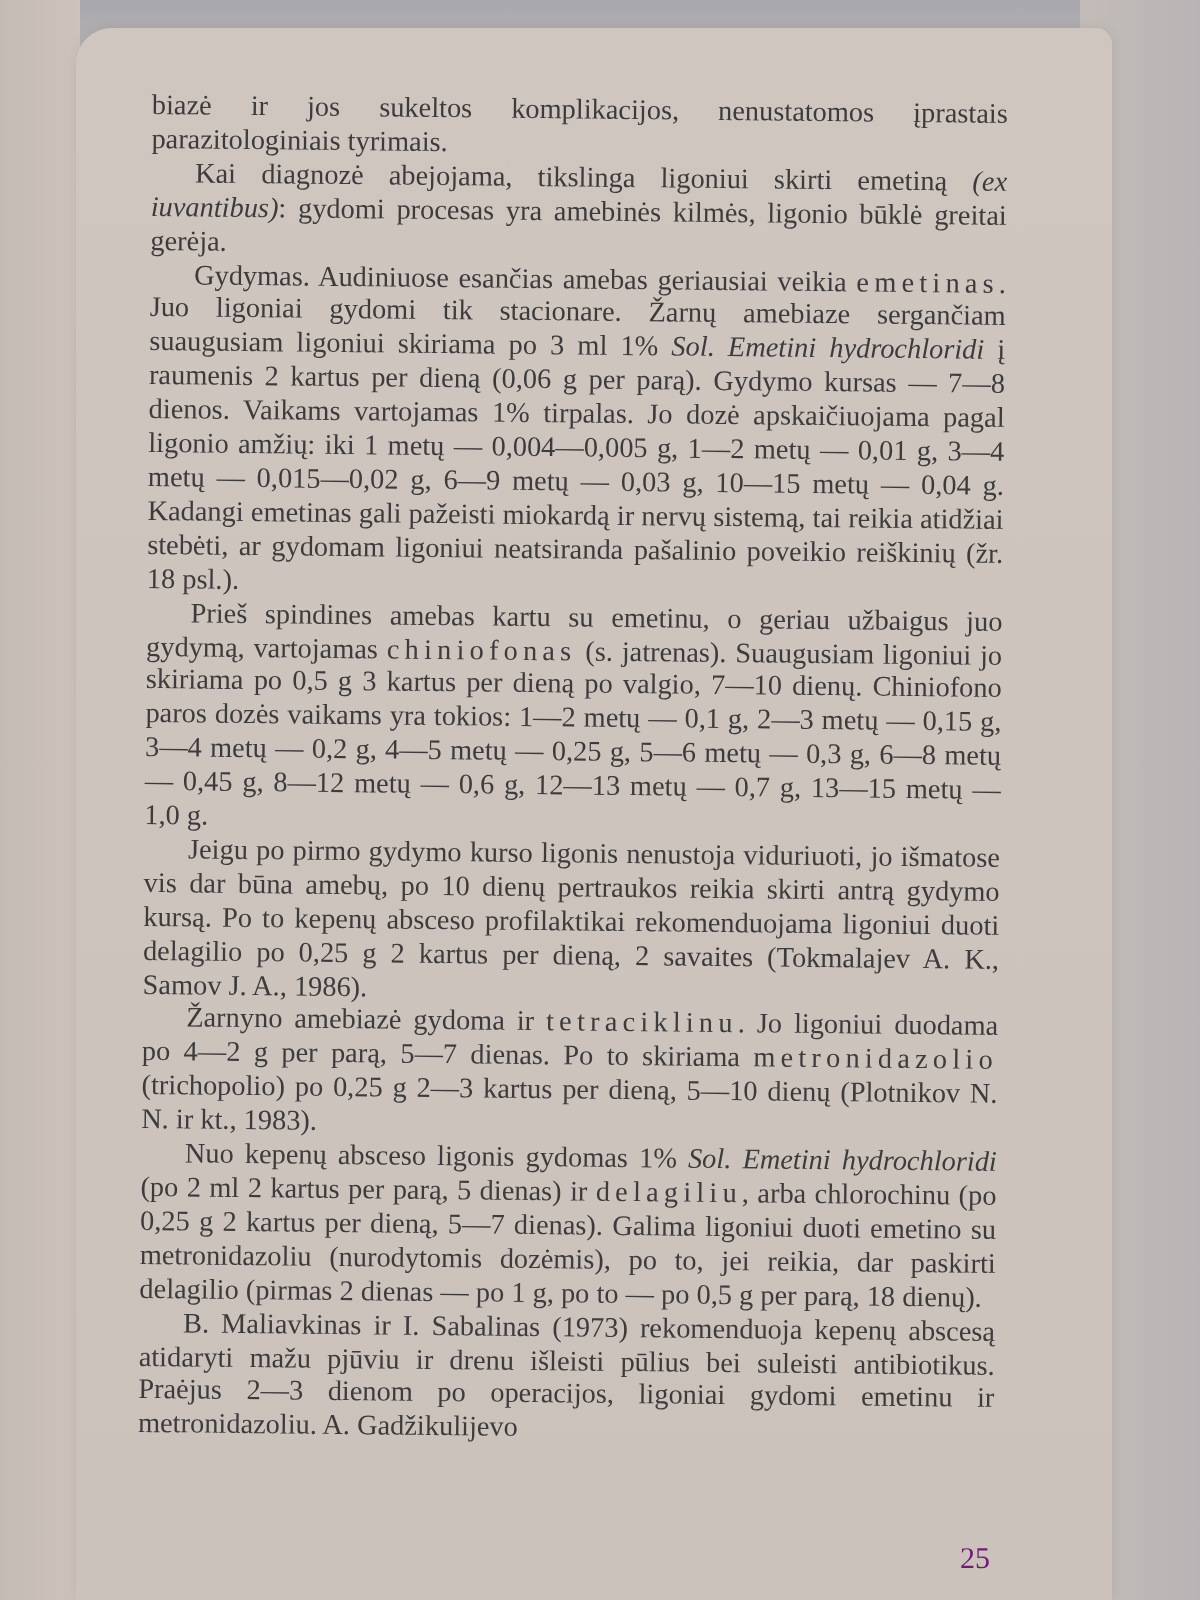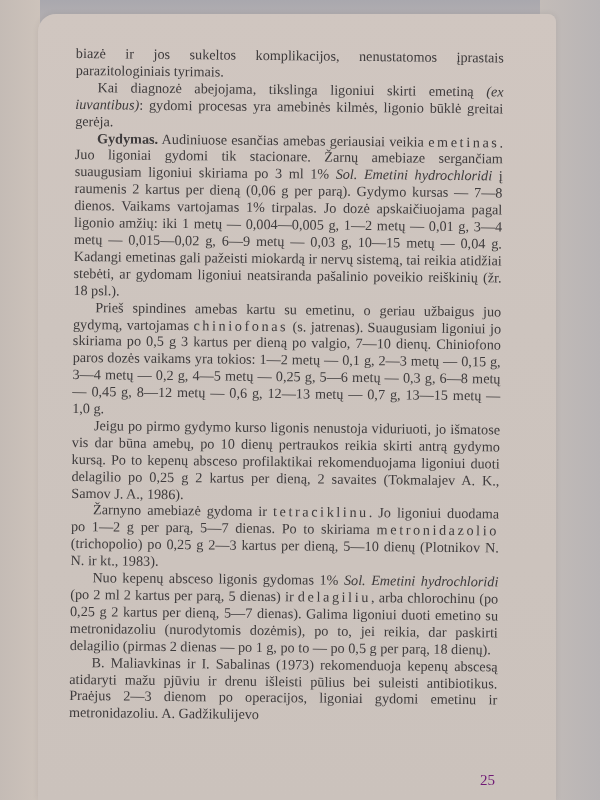--- a/index.html
+++ b/index.html
@@ -6,34 +6,34 @@
   body{width:600px;height:800px;overflow:hidden;background:#b9b4b4;position:relative;font-family:"Liberation Serif","DejaVu Serif",serif;}
   .bg-top{position:absolute;left:0;top:0;width:600px;height:40px;background:linear-gradient(180deg,#a9a8ae 0%,#bdb6b4 100%);}
   .left-edge{position:absolute;left:0;top:0;width:40px;height:800px;background:linear-gradient(90deg,#c4bbb5,#cdc3bb);}
   .right-bg{position:absolute;right:0;top:0;width:60px;height:800px;background:linear-gradient(90deg,#c3bcb8,#b8b4b5);}
   .page{position:absolute;left:38px;top:14px;width:518px;height:786px;background:linear-gradient(180deg,#d0c6c0 0%,#cdc4be 40%,#cbc2bc 100%);border-radius:18px 8px 0 0;box-shadow:0 0 6px rgba(0,0,0,0.08);}
   .text{position:absolute;left:76px;top:45px;width:428px;color:#3e3b3c;font-size:14.2px;line-height:16.9px;text-align:justify;transform:rotate(0.6deg);transform-origin:0 0;}
   .text p{margin:0;text-indent:0;}
   .text p.ind{text-indent:22px;}
   .sp{letter-spacing:2.6px;}
   .it{font-style:italic;}
-  .b{font-weight:bold;}
+  .b{font-weight:normal;}
   .pnum{position:absolute;left:480px;top:772px;color:#701a75;font-size:15px;}
 </style>
 </head>
 <body>
 
 <div class="bg-top"></div>
 <div class="left-edge"></div>
 <div class="right-bg"></div>
 <div class="page"></div>
 
 <div class="text" id="text">
     <p><span>biazė ir jos sukeltos komplikacijos, nenustatomos įprastais parazitologiniais tyrimais.</span></p>
     <p class="ind"><span>Kai diagnozė abejojama, tikslinga ligoniui skirti emetiną </span><span class="it">(ex iuvantibus)</span><span>: gydomi procesas yra amebinės kilmės, ligonio būklė greitai gerėja.</span></p>
     <p class="ind"><span class="b">Gydymas.</span><span> Audiniuose esančias amebas geriausiai veikia </span><span class="sp">emetinas</span><span>. Juo ligoniai gydomi tik stacionare. Žarnų amebiaze sergančiam suaugusiam ligoniui skiriama po 3 ml 1% </span><span class="it">Sol. Emetini hydrochloridi</span><span> į raumenis 2 kartus per dieną (0,06 g per parą). Gydymo kursas — 7—8 dienos. Vaikams vartojamas 1% tirpalas. Jo dozė apskaičiuojama pagal ligonio amžių: iki 1 metų — 0,004—0,005 g, 1—2 metų — 0,01 g, 3—4 metų — 0,015—0,02 g, 6—9 metų — 0,03 g, 10—15 metų — 0,04 g. Kadangi emetinas gali pažeisti miokardą ir nervų sistemą, tai reikia atidžiai stebėti, ar gydomam ligoniui neatsiranda pašalinio poveikio reiškinių (žr. 18 psl.).</span></p>
     <p class="ind"><span>Prieš spindines amebas kartu su emetinu, o geriau užbaigus juo gydymą, vartojamas </span><span class="sp">chiniofonas</span><span> (s. jatrenas). Suaugusiam ligoniui jo skiriama po 0,5 g 3 kartus per dieną po valgio, 7—10 dienų. Chiniofono paros dozės vaikams yra tokios: 1—2 metų — 0,1 g, 2—3 metų — 0,15 g, 3—4 metų — 0,2 g, 4—5 metų — 0,25 g, 5—6 metų — 0,3 g, 6—8 metų — 0,45 g, 8—12 metų — 0,6 g, 12—13 metų — 0,7 g, 13—15 metų — 1,0 g.</span></p>
     <p class="ind"><span>Jeigu po pirmo gydymo kurso ligonis nenustoja viduriuoti, jo išmatose vis dar būna amebų, po 10 dienų pertraukos reikia skirti antrą gydymo kursą. Po to kepenų absceso profilaktikai rekomenduojama ligoniui duoti delagilio po 0,25 g 2 kartus per dieną, 2 savaites (Tokmalajev A. K., Samov J. A., 1986).</span></p>
-    <p class="ind"><span>Žarnyno amebiazė gydoma ir </span><span class="sp">tetraciklinu</span><span>. Jo ligoniui duodama po 1—2 g per parą, 5—7 dienas. Po to skiriama </span><span class="sp">metronidazolio</span><span> (trichopolio) po 0,25 g 2—3 kartus per dieną, 5—10 dienų (Plotnikov N. N. ir kt., 1983).</span></p>
+    <p class="ind"><span>Žarnyno amebiazė gydoma ir </span><span class="sp">tetraciklinu</span><span>. Jo ligoniui duodama po 4—2 g per parą, 5—7 dienas. Po to skiriama </span><span class="sp">metronidazolio</span><span> (trichopolio) po 0,25 g 2—3 kartus per dieną, 5—10 dienų (Plotnikov N. N. ir kt., 1983).</span></p>
     <p class="ind"><span>Nuo kepenų absceso ligonis gydomas 1% </span><span class="it">Sol. Emetini hydrochloridi</span><span> (po 2 ml 2 kartus per parą, 5 dienas) ir </span><span class="sp">delagiliu</span><span>, arba chlorochinu (po 0,25 g 2 kartus per dieną, 5—7 dienas). Galima ligoniui duoti emetino su metronidazoliu (nurodytomis dozėmis), po to, jei reikia, dar paskirti delagilio (pirmas 2 dienas — po 1 g, po to — po 0,5 g per parą, 18 dienų).</span></p>
     <p class="ind"><span>B. Maliavkinas ir I. Sabalinas (1973) rekomenduoja kepenų abscesą atidaryti mažu pjūviu ir drenu išleisti pūlius bei suleisti antibiotikus. Praėjus 2—3 dienom po operacijos, ligoniai gydomi emetinu ir metronidazoliu. A. Gadžikulijevo</span></p>
   </div>
 <div class="pnum">25</div>
 
 </body></html>

